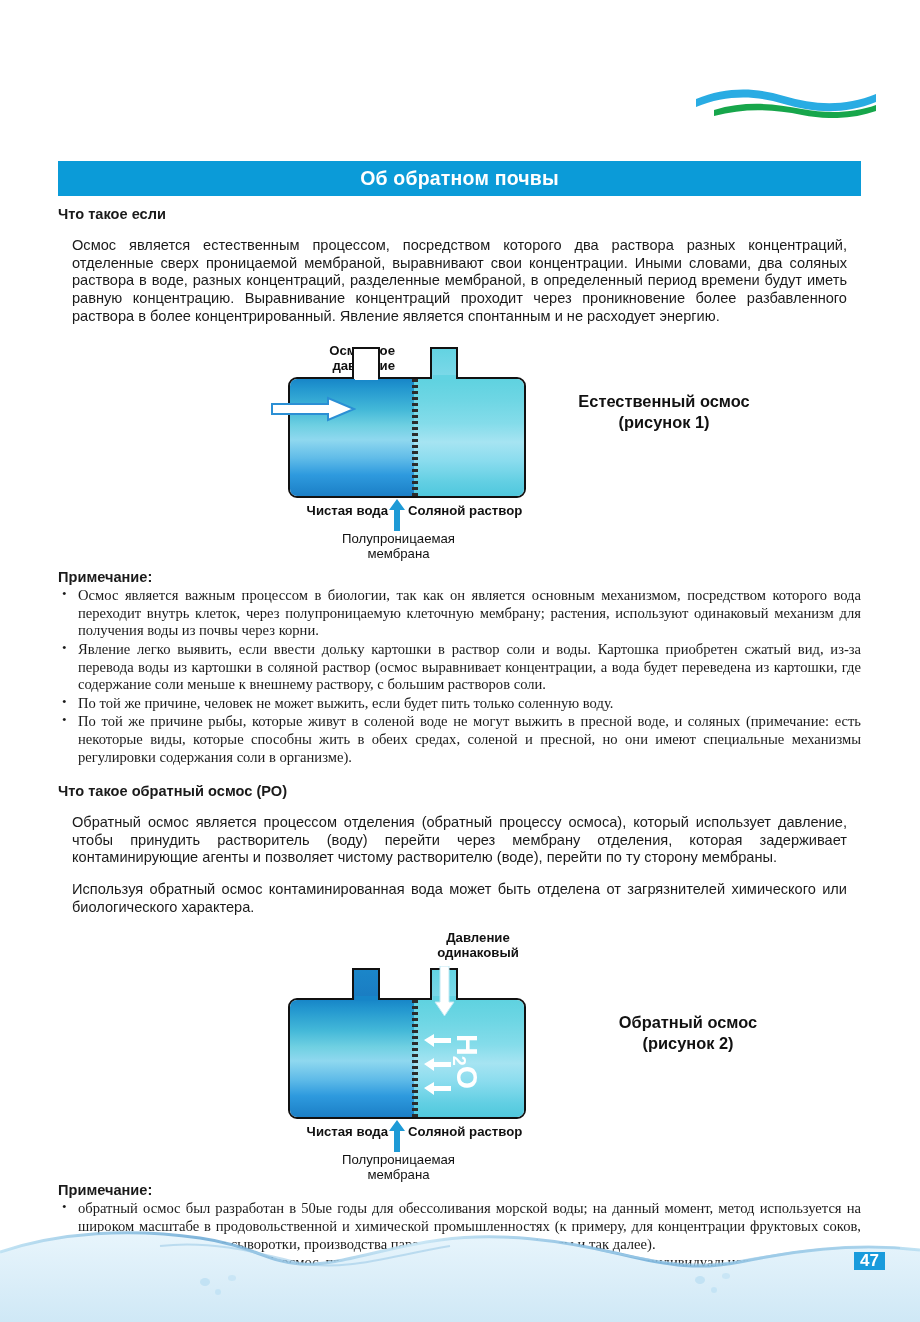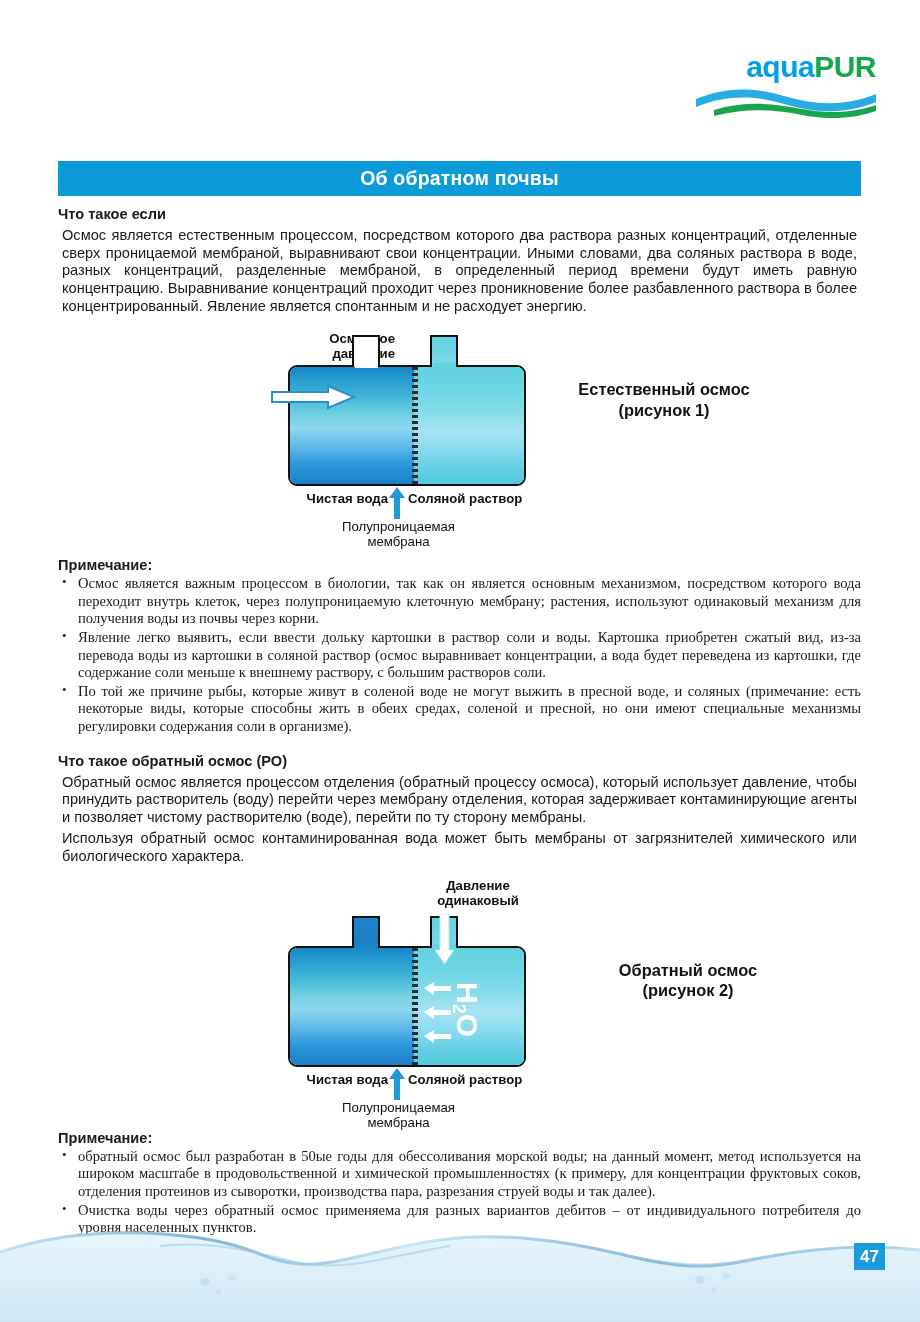--- a/index.html
+++ b/index.html
@@ -63,21 +63,21 @@
 
   h2.sec-head {
     font-size: 14.6px;
     font-weight: bold;
     margin: 0 0 1px 0;
     line-height: 1.18;
   }
   p.body-para {
     font-size: 14.6px;
     line-height: 1.205;
-    margin: 4px;
+    margin: 14px;
     text-align: justify;
     text-justify: inter-word;
   }
   p.body-para + p.body-para { margin-top: 0px; }
 
   ul.notes {
     list-style: none;
     margin: 0;
     padding: 0;
   }
@@ -229,39 +229,36 @@
     bottom: 0;
     width: 920px;
     height: 92px;
     overflow: hidden;
   }
   .page-badge {
     position: absolute;
     right: 35px;
     bottom: 52px;
     width: 31px;
-    height: 27px;
+    height: 18px;
     background: #199bdc;
     color: #ffffff;
     font-size: 17px;
     font-weight: bold;
     display: flex;
     align-items: center;
     justify-content: center;
     z-index: 6;
     margin-top: 18px;
   }
 </style>
 </head>
 <body>
 
 <div class="logo-wrap">
-  <div class="logo-text">
-    <span class="logo-aqua">aqua</span><span class="logo-pur">PUR</span>
-  </div>
   <svg class="logo-wave" width="180" height="32" viewBox="0 0 180 32">
     <path d="M0,13 C30,1 58,1 88,10 C118,19 148,21 180,8 L180,16 C148,29 118,27 88,18 C58,9 30,9 0,21 Z" fill="#29ace3"></path>
     <path d="M18,24 C48,15 76,17 106,23 C132,28 158,27 180,19 L180,25 C158,33 132,34 106,29 C76,23 48,22 18,30 Z" fill="#17a64b"></path>
   </svg>
 </div>
 
 <div class="title-bar">
   <span>Об обратном почвы</span>
 </div>
 
@@ -312,28 +309,29 @@
       </div>
 
     </div>
   </div>
 
   <div style="margin-top:48px;">
     <h2 class="sec-head">Примечание:</h2>
     <ul class="notes">
       <li>Осмос является важным процессом в биологии, так как он является основным механизмом, посредством которого вода переходит внутрь клеток, через полупроницаемую клеточную мембрану; растения, используют одинаковый механизм для получения воды из почвы через корни.</li>
       <li>Явление легко выявить, если ввести дольку картошки в раствор соли и воды. Картошка приобретен сжатый вид, из-за перевода воды из картошки в соляной раствор (осмос выравнивает концентрации, а вода будет переведена из картошки, где содержание соли меньше к внешнему раствору, с большим растворов соли.</li>
+      <li>По той же причине, человек не может выжить, если будет пить только соленную воду.</li>
       <li>По той же причине рыбы, которые живут в соленой воде не могут выжить в пресной воде, и соляных (примечание: есть некоторые виды, которые способны жить в обеих средах, соленой и пресной, но они имеют специальные механизмы регулировки содержания соли в организме).</li>
     </ul>
   </div>
 
   <div style="margin-top:17px;">
     <h2 class="sec-head">Что такое обратный осмос (РО)</h2>
     <p class="body-para">Обратный осмос является процессом отделения (обратный процессу осмоса), который использует давление, чтобы принудить растворитель (воду) перейти через мембрану отделения, которая задерживает контаминирующие агенты и позволяет чистому растворителю (воде), перейти по ту сторону мембраны.</p>
-    <p class="body-para">Используя обратный осмос контаминированная вода может быть мембраны от загрязнителей химического или биологического характера.</p>
+    <p class="body-para">Используя обратный осмос контаминированная вода может быть отделена от загрязнителей химического или биологического характера.</p>
   </div>
 
   <div class="figure" style="height:200px; margin-top:12px;">
     <div class="fig-inner" style="height:200px;">
 
       <div class="fig-label" style="left:340px; top:0px; width:160px; text-align:center;">
         <span>Давление</span><br>
         <span>одинаковый</span>
       </div>
 

